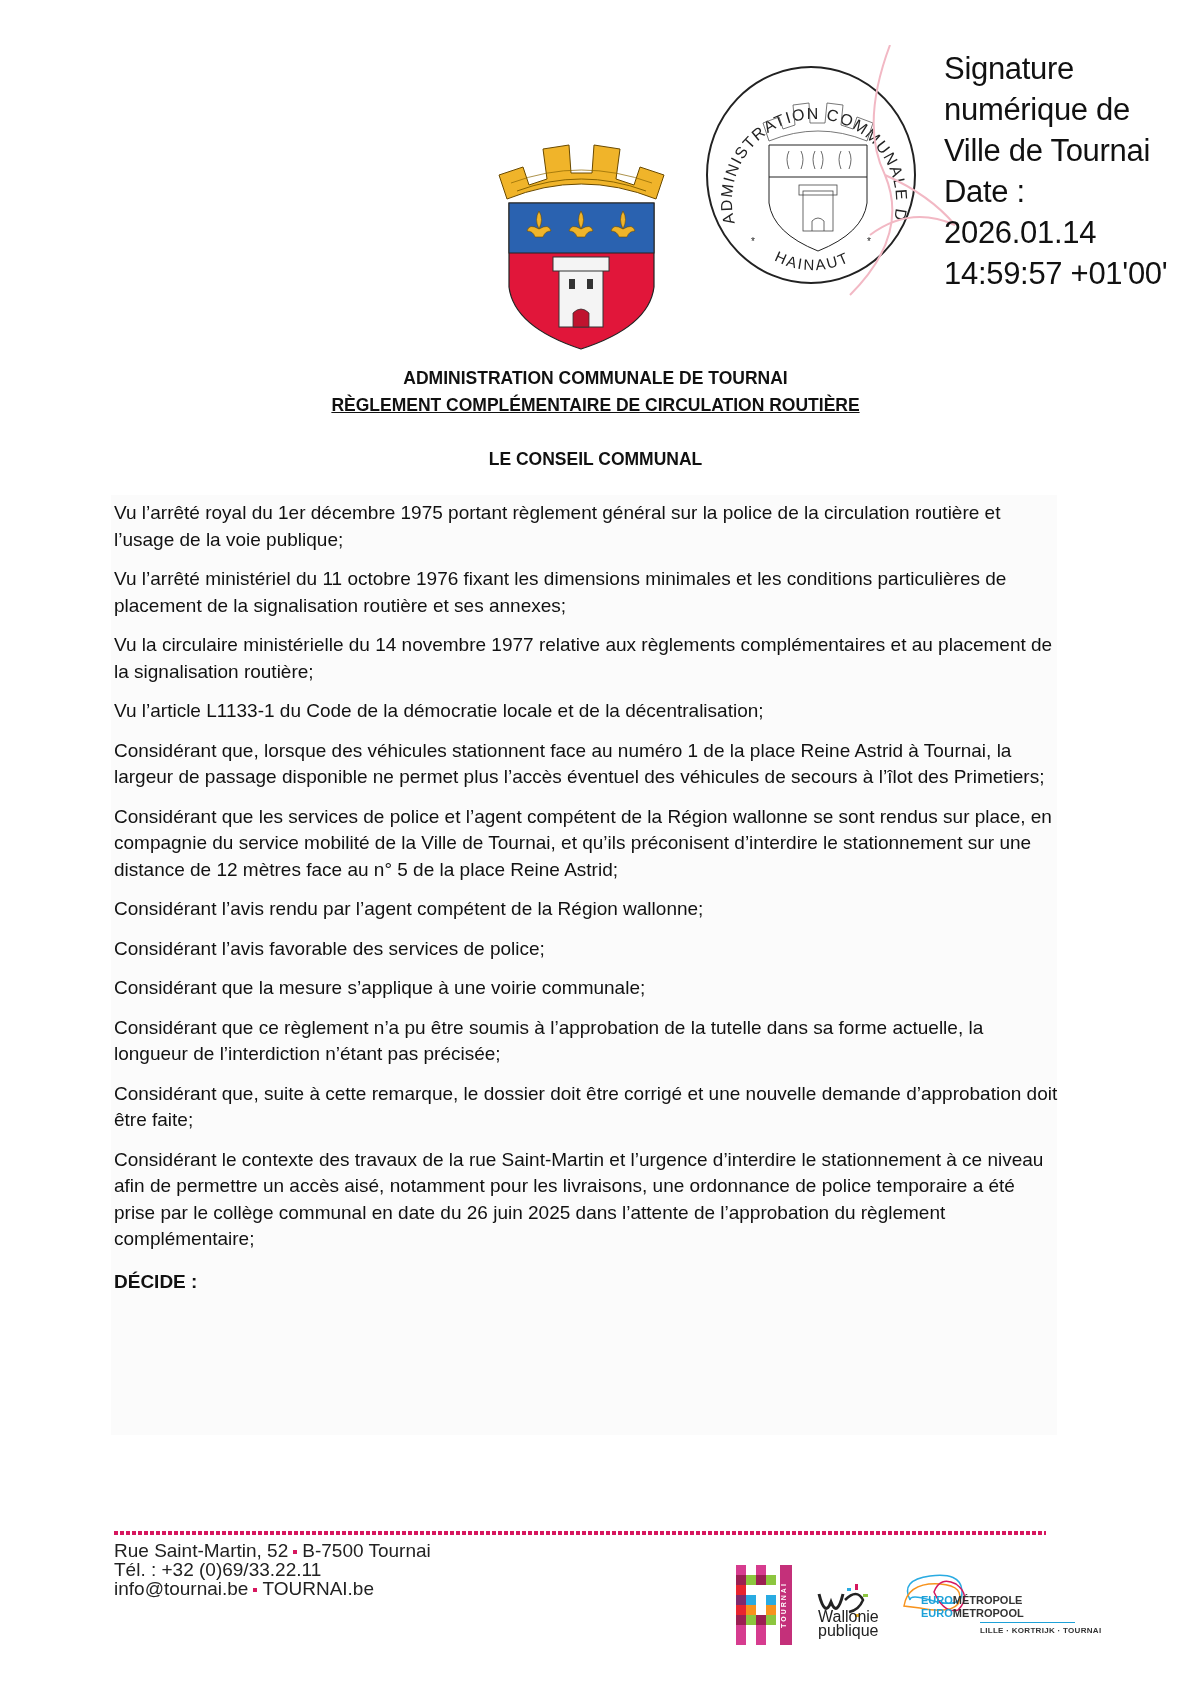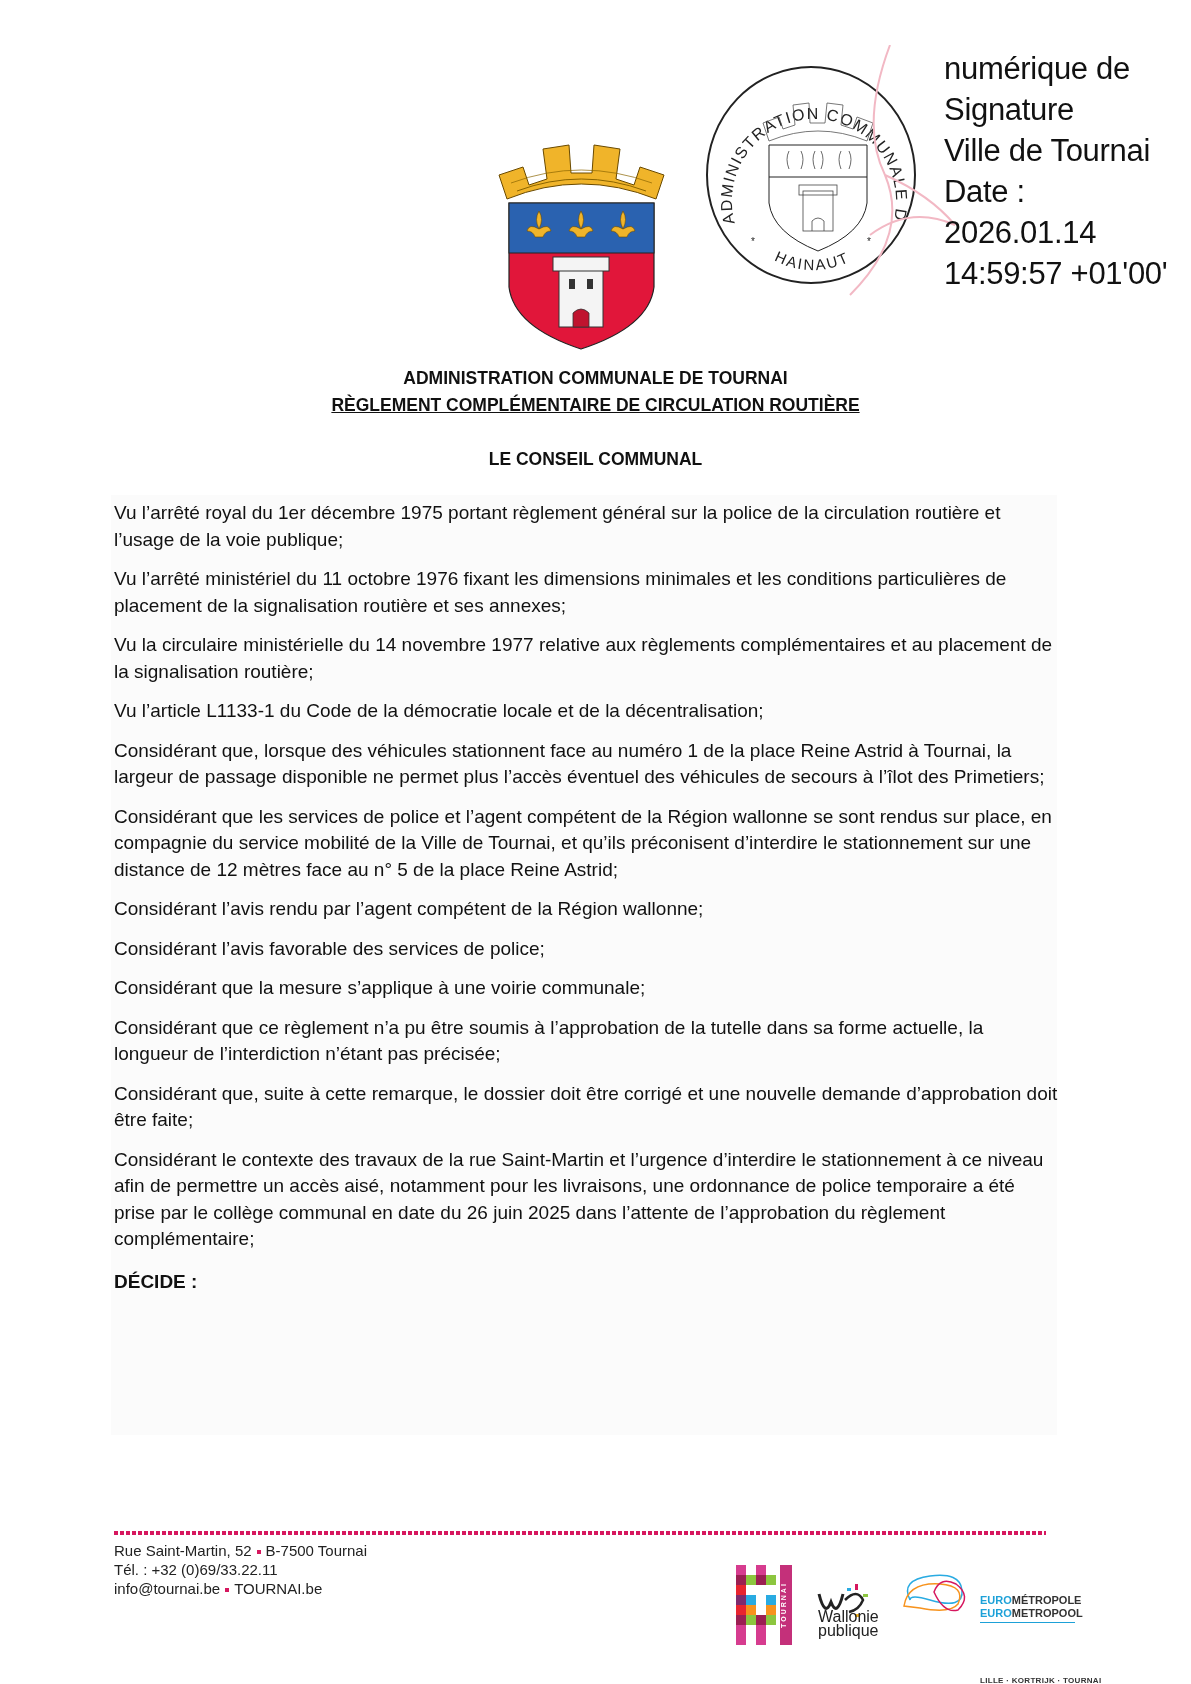--- a/index.html
+++ b/index.html
@@ -20,33 +20,33 @@
   #t2 { top: 395px; text-decoration: underline; }
   #t3 { top: 449px; }
 
   #panel { left: 111px; top: 495px; width: 946px; height: 940px; background: #fbfbfb; }
   #body { left: 114px; top: 500px; width: 946px; font-size: 19px; line-height: 26.5px; }
   #body p { margin: 0 0 13px 0; }
   #decide { font-weight: bold; margin-top: 16px !important; }
 
   #dots { left: 114px; top: 1531px; width: 932px; height: 4px;
           background-image: repeating-linear-gradient(90deg, #d6175e 0 4px, transparent 4px 6px); }
-  .foot { left: 114px; font-size: 15px; line-height: 19px; color: #222; }
+  .foot { left: 114px; font-size: 19px; line-height: 19px; color: #222; }
   #f1 { top: 1541px; } #f2 { top: 1560px; } #f3 { top: 1579px; }
   .sq { display: inline-block; width: 4px; height: 4px; background: #d6175e; vertical-align: middle; margin: 0 5px; }
 
   #logo-tournai { left: 736px; top: 1565px; width: 56px; height: 80px; }
   #logo-wp { left: 815px; top: 1565px; width: 60px; height: 75px; }
   #logo-wp-text { left: 818px; top: 1610px; font-size: 16px; line-height: 14px; color: #222; text-align: center; width: 56px; }
   #logo-euro { left: 900px; top: 1570px; width: 80px; height: 45px; }
-  #euro-text { left: 980px; top: 1594px; font-size: 11px; line-height: 13px; font-weight: bold; }
+  #euro-text { left: 921px; top: 1594px; font-size: 11px; line-height: 13px; font-weight: bold; }
   .eb { color: #1da1d8; }
   .ed { color: #333; }
   #euro-line { left: 980px; top: 1622px; width: 95px; height: 1px; background: #1da1d8; }
-  #euro-sub { left: 980px; top: 1676px; font-size: 8px; font-weight: bold; color: #333; letter-spacing: 0.3px; }
+  #euro-sub { left: 980px; top: 1626px; font-size: 8px; font-weight: bold; color: #333; letter-spacing: 0.3px; }
 </style>
 </head>
 <body>
 
 <svg id="coat" class="abs" viewBox="0 0 185 225">
   <g>
     <path d="M18 72 L10 48 L34 40 L40 58 L58 52 L54 22 L80 18 L82 46 L103 46 L105 18 L131 22 L127 52 L145 58 L151 40 L175 48 L167 72 Q92 42 18 72 Z" fill="#f0b42a" stroke="#6a4a00" stroke-width="1"></path>
     <path d="M28 64 Q92 40 157 64" fill="none" stroke="#8a6400" stroke-width="1"></path>
     <path d="M22 56 Q92 30 163 56" fill="none" stroke="#8a6400" stroke-width="0.7"></path>
   </g>
@@ -93,22 +93,22 @@
     <rect x="96" y="122" width="38" height="10"></rect>
     <path d="M109 168 v-10 q6 -6 12 0 v10"></path>
   </g>
 </svg>
 
 <svg id="sigmark" class="abs" viewBox="0 0 130 260">
   <path d="M60 0 Q30 80 55 130 Q80 190 20 250 M55 130 Q100 150 125 180 Q80 160 40 190" fill="none" stroke="#f2b8c4" stroke-width="2"></path>
 </svg>
 
 <div class="abs sig">
+  <div>Signature</div>
   <div>numérique de</div>
-  <div>Signature</div>
   <div>Ville de Tournai</div>
   <div>Date :</div>
   <div>2026.01.14</div>
   <div>14:59:57 +01'00'</div>
 </div>
 
 <div id="t1" class="abs center">ADMINISTRATION COMMUNALE DE TOURNAI</div>
 <div id="t2" class="abs center">RÈGLEMENT COMPLÉMENTAIRE DE CIRCULATION ROUTIÈRE</div>
 <div id="t3" class="abs center">LE CONSEIL COMMUNAL</div>
 

